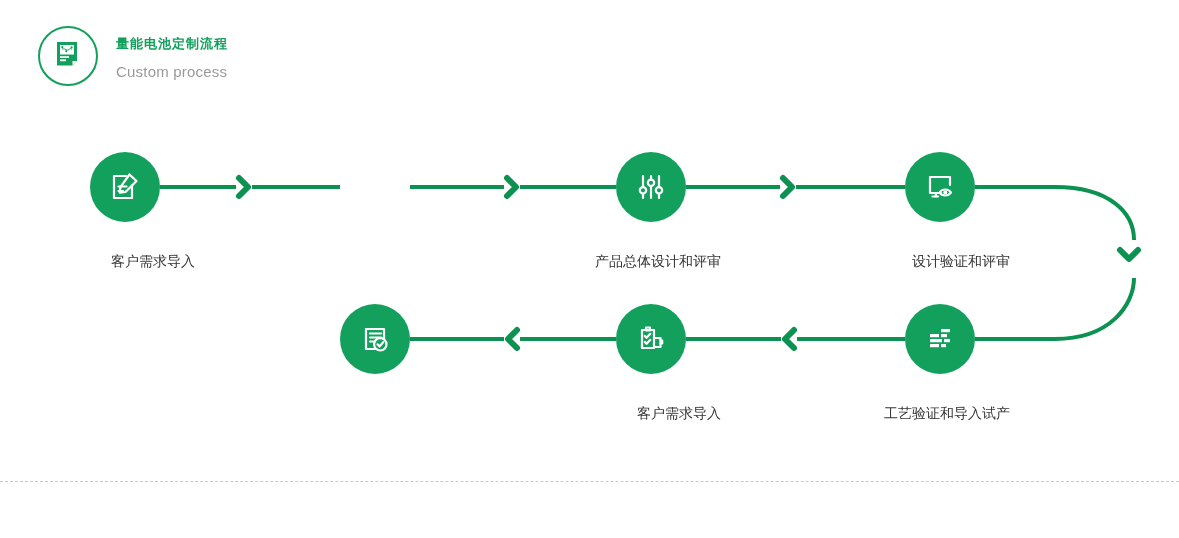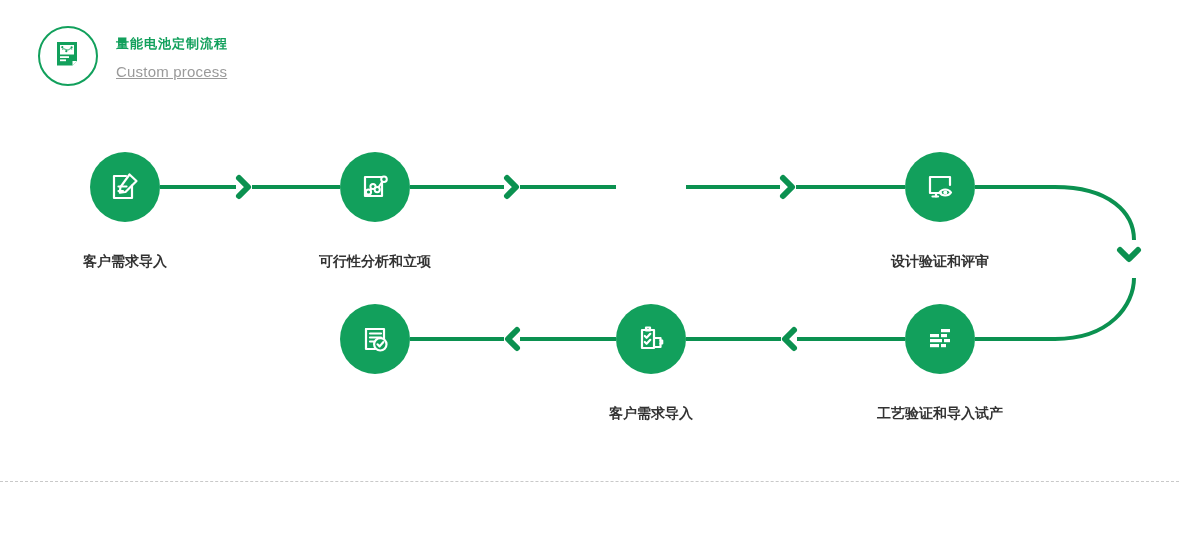--- a/index.html
+++ b/index.html
@@ -46,21 +46,20 @@
     color: #12A05C;
     letter-spacing: 1px;
     line-height: 28px;
   }
   .header-subtitle {
     font-size: 15px;
     color: #9a9a9a;
     line-height: 22px;
     margin-top: 3px;
     letter-spacing: 0.2px;
-    text-decoration: underline;
   }
 
   
   .flow {
     position: absolute;
     left: 0;
     top: 0;
     width: 1179px;
     height: 470px;
   }
@@ -70,22 +69,21 @@
     top: 0;
     width: 1179px;
     height: 470px;
   }
 
   
   .step {
     position: absolute;
     width: 140px;
     margin-left: -70px;
-    text-align: center;
-    font-weight: bold;
+    text-align: right;
   }
   .step-circle {
     width: 70px;
     height: 70px;
     border-radius: 50%;
     background: #12A05C;
     margin: 0 auto;
     display: flex;
     align-items: center;
     justify-content: center;
@@ -178,38 +176,41 @@
             <path d="M22.5 5.5 L29.5 12 L18.5 23 L12.8 23.6 L13.4 18.2 Z"></path>
             <path d="M11.5 17.5 H19.5"></path>
             <path d="M11.5 22 H16"></path>
           </g>
         </svg>
       </span>
     </div>
     <div class="step-label">客户需求导入</div>
   </div>
 
-  <div class="step" style="left:375px; top:152px;">
-    <div class="step-circle">
-      <span class="step-icon">
-        <svg width="36" height="36" viewBox="0 0 36 36">
-          <g fill="none" stroke="#ffffff" stroke-width="2.2" stroke-linejoin="round" stroke-linecap="round">
-            <path d="M25 8 H8 V27 H25 V13"></path>
-            <path d="M11.5 23 L16 17.5 L20 20.5 L26.5 11"></path>
-          </g>
-          <circle cx="11.5" cy="23" r="2.6" fill="#12A05C" stroke="#ffffff" stroke-width="2"></circle>
-          <circle cx="16" cy="17.5" r="2.6" fill="#12A05C" stroke="#ffffff" stroke-width="2"></circle>
-          <circle cx="20.2" cy="20.6" r="2.6" fill="#12A05C" stroke="#ffffff" stroke-width="2"></circle>
-          <circle cx="27" cy="10.2" r="2.8" fill="#12A05C" stroke="#ffffff" stroke-width="2"></circle>
-        </svg>
-      </span>
-    </div>
-    <div class="step-label">可行性分析和立项</div>
-  </div>
-
+
+  <div class="step" style="left:651px; top:152px;">
+    <div class="step-circle">
+      <span class="step-icon">
+        <svg width="36" height="36" viewBox="0 0 36 36">
+          <g stroke="#ffffff" stroke-width="2.2" fill="none" stroke-linecap="round">
+            <line x1="10" y1="7" x2="10" y2="18"></line>
+            <line x1="10" y1="24.5" x2="10" y2="29"></line>
+            <line x1="18" y1="7" x2="18" y2="10.5"></line>
+            <line x1="18" y1="17" x2="18" y2="29"></line>
+            <line x1="26" y1="7" x2="26" y2="18"></line>
+            <line x1="26" y1="24.5" x2="26" y2="29"></line>
+          </g>
+          <circle cx="10" cy="21.3" r="3.2" fill="#12A05C" stroke="#ffffff" stroke-width="2.2"></circle>
+          <circle cx="18" cy="13.8" r="3.2" fill="#12A05C" stroke="#ffffff" stroke-width="2.2"></circle>
+          <circle cx="26" cy="21.3" r="3.2" fill="#12A05C" stroke="#ffffff" stroke-width="2.2"></circle>
+        </svg>
+      </span>
+    </div>
+    <div class="step-label">产品总体设计和评审</div>
+  </div>
 
   <div class="step" style="left:940px; top:152px;">
     <div class="step-circle">
       <span class="step-icon">
         <svg width="36" height="36" viewBox="0 0 36 36">
           <g fill="none" stroke="#ffffff" stroke-width="2.2" stroke-linejoin="round" stroke-linecap="round">
             <path d="M19 24 H8 V8 H28 V16"></path>
             <path d="M10.5 27.5 H16"></path>
             <path d="M14 24 V27.5"></path>
             <path d="M17.5 23.5 C20 19.5, 26.5 19.5, 29 23.5 C26.5 27.5, 20 27.5, 17.5 23.5 Z"></path>

